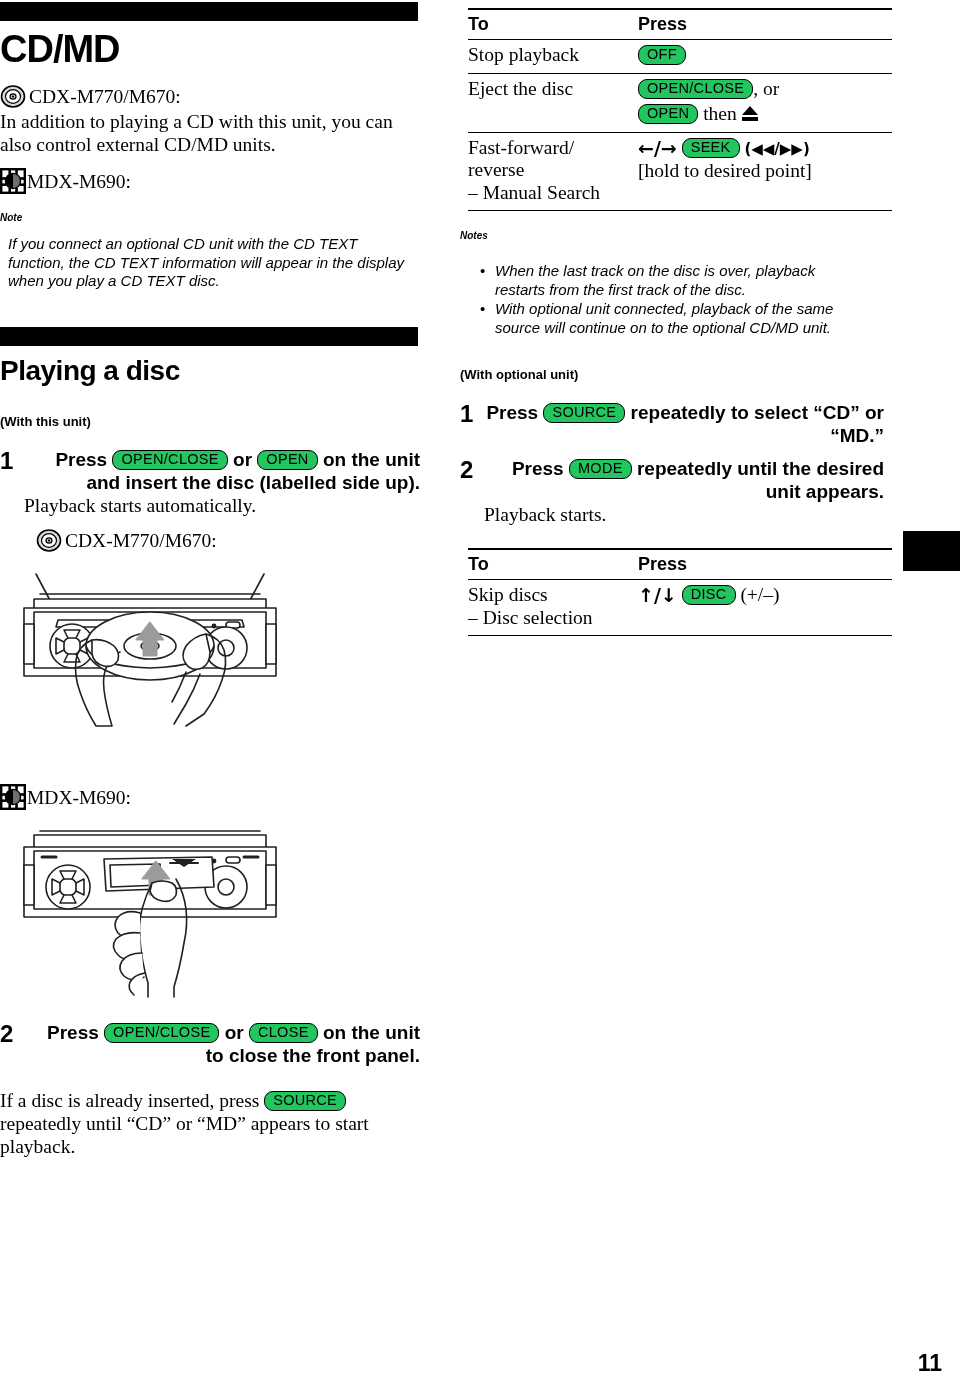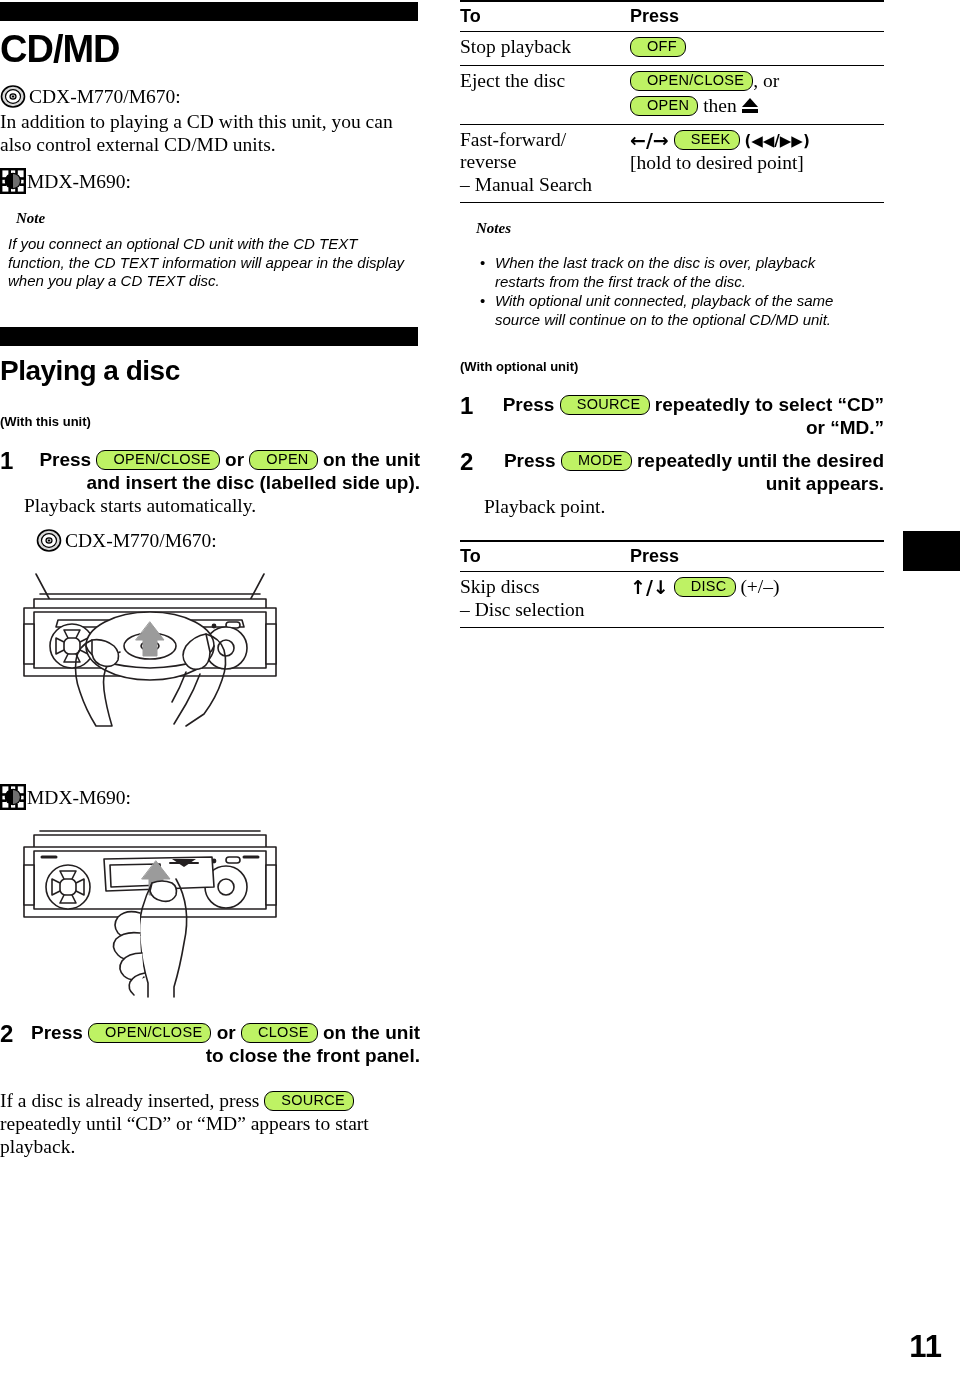--- a/index.html
+++ b/index.html
@@ -71,26 +71,26 @@
   
   .bodytext {
     font-family: "Liberation Serif", serif;
     font-size: 19.5px;
     line-height: 23px;
     margin: 2px 0 0 0;
   }
   .bodytext.tight { margin-top: 0; }
 
   .note-title {
-    font-family: Liberation Serif, serif;
+    font-family: Liberation Sans, sans-serif;
     font-style: italic;
     font-weight: bold;
-    font-size: 15px;
+    font-size: 10px;
     line-height: 18px;
-    margin: 14px 0 0 16px;
+    margin: 14px 0 0 0;
   }
   .note-body {
     font-family: "Liberation Sans", sans-serif;
     font-style: italic;
     font-size: 15px;
     line-height: 18.5px;
     margin: 8px;
   }
   ul.notes-list {
     list-style: none;
@@ -147,31 +147,31 @@
   
   .key {
     display: inline-block;
     font-family: "Liberation Sans", sans-serif;
     font-weight: normal;
     font-size: 14.5px;
     line-height: 15px;
     letter-spacing: 0.3px;
     border: 1.6px solid #000;
     border-radius: 9px;
-    padding: 1px 8px 2px 16px;
+    padding: 1px 8px 2px 8px;
     vertical-align: 2px;
     white-space: nowrap;
-    background: #bef264;
+    background: #22c55e;
   }
 
   
   table.op {
     width: 424px;
     border-collapse: collapse;
-    margin: 0;
+    margin: 8px;
   }
   table.op thead th {
     font-family: "Liberation Sans", sans-serif;
     font-weight: bold;
     font-size: 18px;
     line-height: 22px;
     text-align: left;
     padding: 3px 0 4px 0;
     border-top: 2.6px solid #000;
     border-bottom: 1.4px solid #000;
@@ -265,24 +265,24 @@
     position: absolute;
     left: 903px;
     top: 531px;
     width: 57px;
     height: 40px;
     background: #000000;
   }
   .folio {
     position: absolute;
     right: 18px;
-    bottom: 30px;
-    font-family: "Liberation Sans", sans-serif;
-    font-weight: bold;
-    font-size: 31px;
+    bottom: 14px;
+    font-family: "Liberation Sans", sans-serif;
+    font-weight: bold;
+    font-size: 23px;
     line-height: 34px;
   }
 </style>
 </head>
 <body>
 
 <div class="page">
 
   <div class="col-left">
 
@@ -557,21 +557,21 @@
     </div>
 
     <div class="step" style="margin-top:10px;">
       <div class="step-num">2</div>
       <div class="step-body">
         <div class="step-instr">
           <span>Press</span>
           <span class="key">MODE</span>
           <span>repeatedly until the desired unit appears.</span>
         </div>
-        <div class="step-sub">Playback point.</div>
+        <div class="step-sub">Playback starts.</div>
       </div>
     </div>
 
     <table class="op" style="margin-top:22px;">
       <thead>
         <tr>
           <th class="col-to">To</th>
           <th class="col-press">Press</th>
         </tr>
       </thead>

